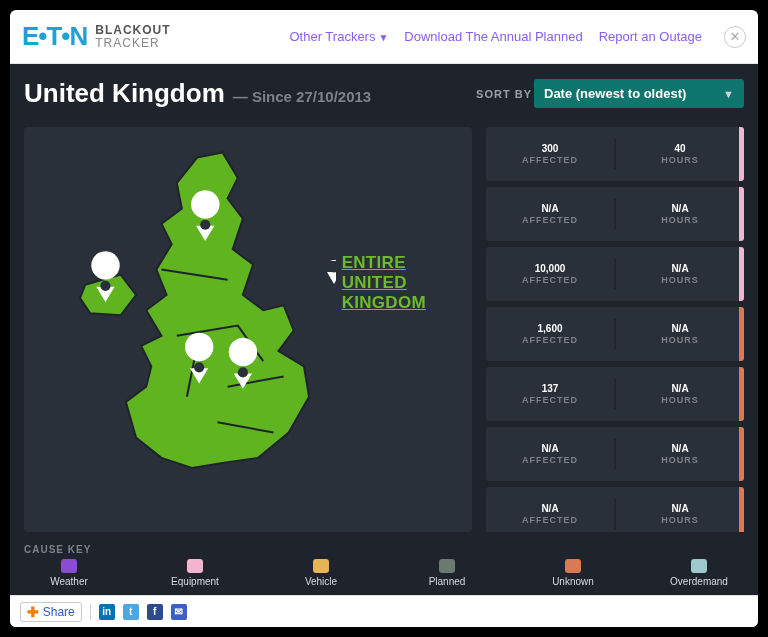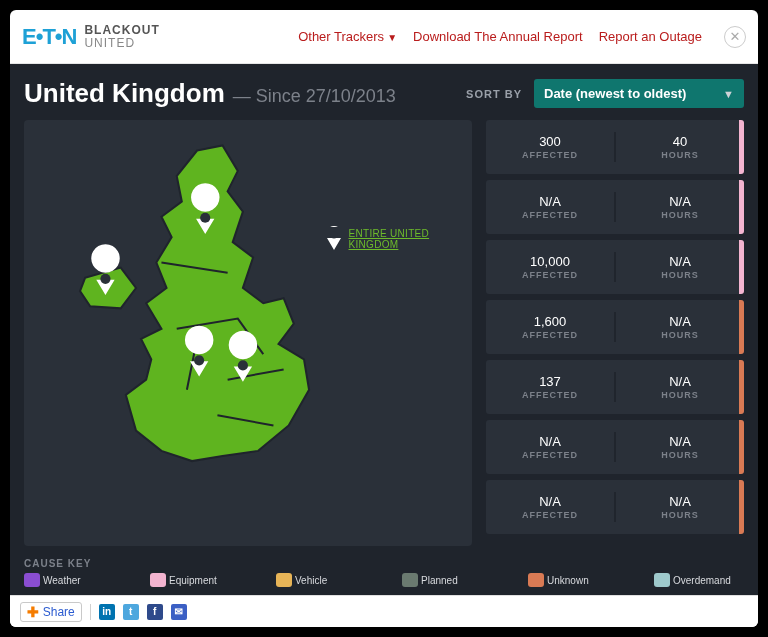--- a/index.html
+++ b/index.html
@@ -1,76 +1,76 @@
 <!DOCTYPE html>
 <html><head>
 <meta charset="utf-8">
 <style>
   * { box-sizing: border-box; margin: 0; padding: 0; }
   body { background: #000; font-family: Arial, Helvetica, sans-serif; width: 768px; height: 637px; overflow: hidden; }
   .frame { background: #fff; margin: 10px; border-radius: 6px; height: 617px; display: flex; flex-direction: column; overflow: hidden; }
   .topbar { display: flex; align-items: center; height: 54px; padding: 0 12px; border-bottom: 1px solid #e6e6e6; }
   .logo { display: flex; align-items: center; gap: 8px; }
-  .logo-mark { font-size: 22px; font-weight: 900; color: #1ea1d6; letter-spacing: -1px; font-family: Arial Black, Arial, sans-serif; }
+  .logo-mark { font-size: 26px; font-weight: 900; color: #1ea1d6; letter-spacing: -1px; font-family: Arial Black, Arial, sans-serif; }
   .logo-text { color: #888; font-size: 12px; letter-spacing: 1px; line-height: 1.05; }
   .logo-text .l1 { color: #555; font-weight: 600; }
   .toplinks { margin-left: auto; display: flex; align-items: center; gap: 16px; font-size: 13px; }
-  .toplinks a { color: #b91c1c; text-decoration: none; cursor: pointer; }
+  .toplinks a { color: #8b5cf6; text-decoration: none; cursor: pointer; }
   .chev { display: inline-block; margin-left: 3px; font-size: 10px; }
   .close-btn { width: 22px; height: 22px; border: 1px solid #ccc; border-radius: 50%; display: flex; align-items: center; justify-content: center; color: #aaa; cursor: pointer; font-size: 13px; margin-left: 6px; }
   .dark { background: #1f242c; flex: 1; padding: 14px 14px 8px 14px; color: #aeb3ba; display: flex; flex-direction: column; overflow: hidden; }
-  .header-row { display: flex; align-items: center; justify-content: space-between; margin-bottom: 11px; }
+  .header-row { display: flex; align-items: center; justify-content: space-between; margin-bottom: 18px; }
   .title-wrap { display: flex; align-items: baseline; gap: 8px; }
   .title { color: #fff; font-size: 26px; font-weight: 700; }
-  .since { color: #7c818a; font-size: 18px; font-weight: 400; }
-  .sort-wrap { display: flex; align-items: center; gap: 12px; }
+  .since { color: #7c818a; font-size: 15px; font-weight: 700; }
+  .sort-wrap { display: flex; align-items: center; gap: 2px; }
   .sort-label { color: #9aa0a9; font-size: 11px; letter-spacing: 1px; font-weight: 700; }
   .sort-sel { background: #0f766e; color: #fff; border-radius: 3px; padding: 7px 10px; font-size: 13px; font-weight: 700; display: flex; align-items: center; gap: 18px; cursor: pointer; min-width: 210px; justify-content: space-between; }
   .sort-sel .tri { color: #cfd3d8; font-size: 11px; }
   .main-row { display: flex; gap: 14px; flex: 1; overflow: hidden; }
   .map-panel { background: #2a3039; border-radius: 4px; flex: 1; position: relative; }
   .map-svg { position: absolute; inset: 0; }
   .overlay-link { position: absolute; left: 300px; top: 106px; display: flex; align-items: center; gap: 6px; }
-  .overlay-link span.txt { color: #6dbb2b; font-size: 10px; text-decoration: underline; font-weight: 400; cursor: pointer; letter-spacing: .3px; }
+  .overlay-link span.txt { color: #6dbb2b; font-size: 17px; text-decoration: underline; font-weight: 700; cursor: pointer; letter-spacing: .3px; margin-top: 20px; }
   .pin { fill: #fff; }
   .outage-list { width: 258px; display: flex; flex-direction: column; gap: 6px; overflow: hidden; }
   .card { background: #2a3039; border-radius: 3px; height: 54px; display: flex; align-items: center; position: relative; cursor: pointer; flex-shrink: 0; }
   .card .col { flex: 1; text-align: center; }
-  .card .num { color: #fff; font-size: 13px; font-weight: 400; }
+  .card .num { color: #fff; font-size: 10px; font-weight: 700; }
   .card .lab { color: #7c818a; font-size: 9px; font-weight: 700; letter-spacing: 1px; margin-top: 1px; }
   .card .div { width: 2px; height: 30px; background: #20252d; }
   .card .bar { position: absolute; right: 0; top: 0; bottom: 0; width: 5px; border-radius: 0 3px 3px 0; }
   .legend { margin-top: 12px; }
   .legend-title { color: #7c818a; font-size: 10px; font-weight: 800; letter-spacing: 1px; margin-bottom: 4px; }
   .legend-row { display: flex; justify-content: space-between; }
-  .leg-item { display: flex; flex-direction: row; align-items: center; gap: 3px; width: 12.5%; }
+  .leg-item { display: flex; flex-direction: column; align-items: center; gap: 3px; width: 12.5%; }
   .swatch { width: 16px; height: 14px; border-radius: 3px; }
   .leg-lab { color: #d8dade; font-size: 10px; }
   .sharebar { background: #fff; border-top: 1px solid #e0e0e0; height: 32px; display: flex; align-items: center; padding: 0 10px; gap: 8px; }
   .share-btn { display: flex; align-items: center; gap: 4px; border: 1px solid #c9c9c9; border-radius: 3px; padding: 1px 6px; color: #2b5bd0; font-size: 12px; cursor: pointer; }
   .plus-ic { color: #f57c00; font-weight: 900; font-size: 14px; }
   .social { width: 16px; height: 16px; border-radius: 2px; display: flex; align-items: center; justify-content: center; color: #fff; font-size: 10px; font-weight: 700; cursor: pointer; }
   .vbar { width: 1px; height: 16px; background: #d0d0d0; }
 </style>
 </head>
 <body>
 
 <div class="frame">
 
   <div class="topbar">
     <div class="logo">
       <div class="logo-mark">E•T•N</div>
       <div class="logo-text">
         <div class="l1">BLACKOUT</div>
-        <div>UNITED</div>
+        <div>TRACKER</div>
       </div>
     </div>
     <div class="toplinks">
       <a><span>Other Trackers</span><span class="chev">▼</span></a>
-      <a>Download The Annual Report</a>
+      <a>Download The Annual Planned</a>
       <a>Report an Outage</a>
       <div class="close-btn">
         <span>✕</span>
       </div>
     </div>
   </div>
 
   <div class="dark">
     <div class="header-row">
       <div class="title-wrap">

